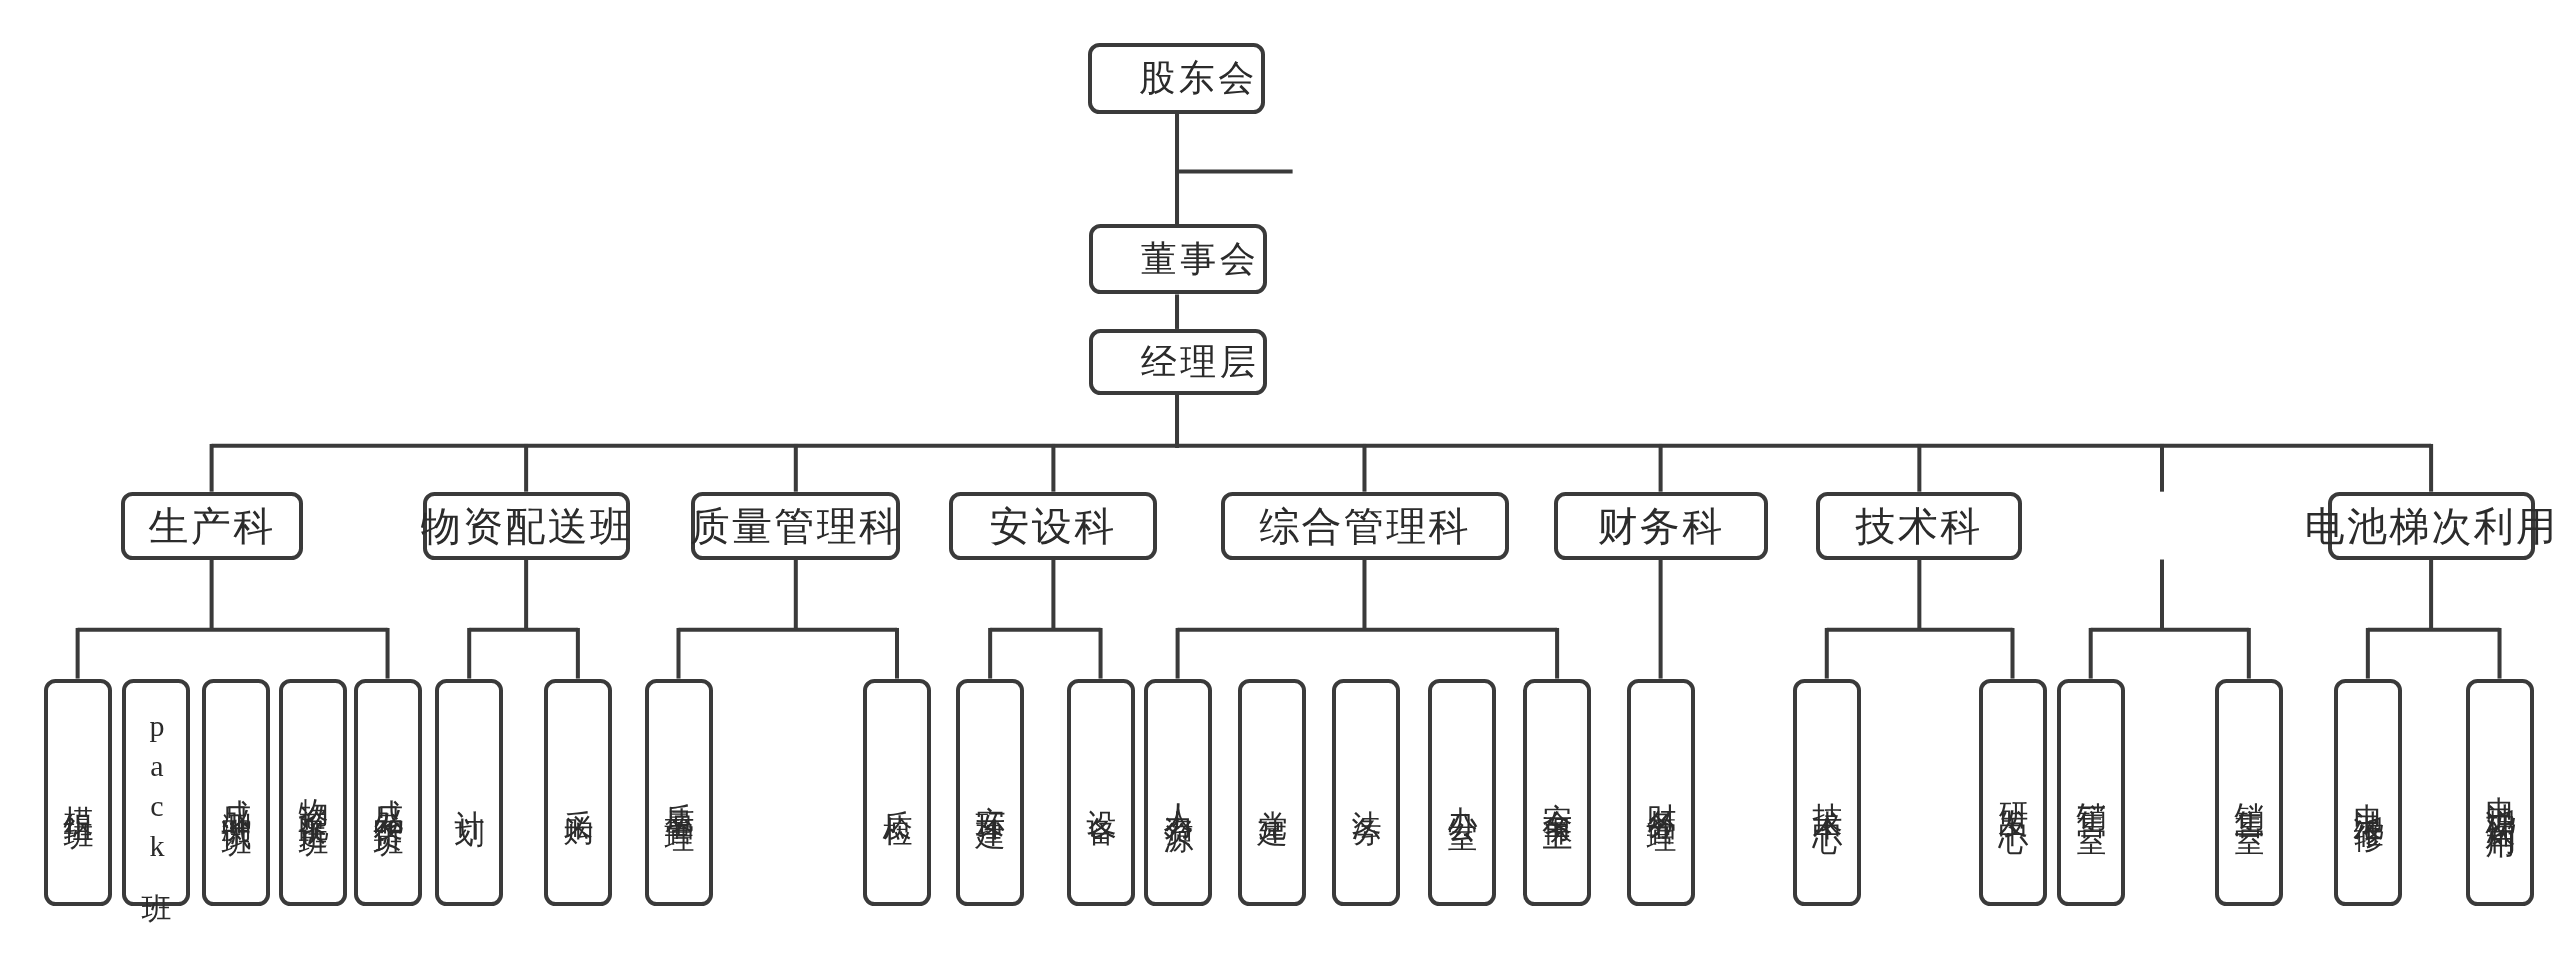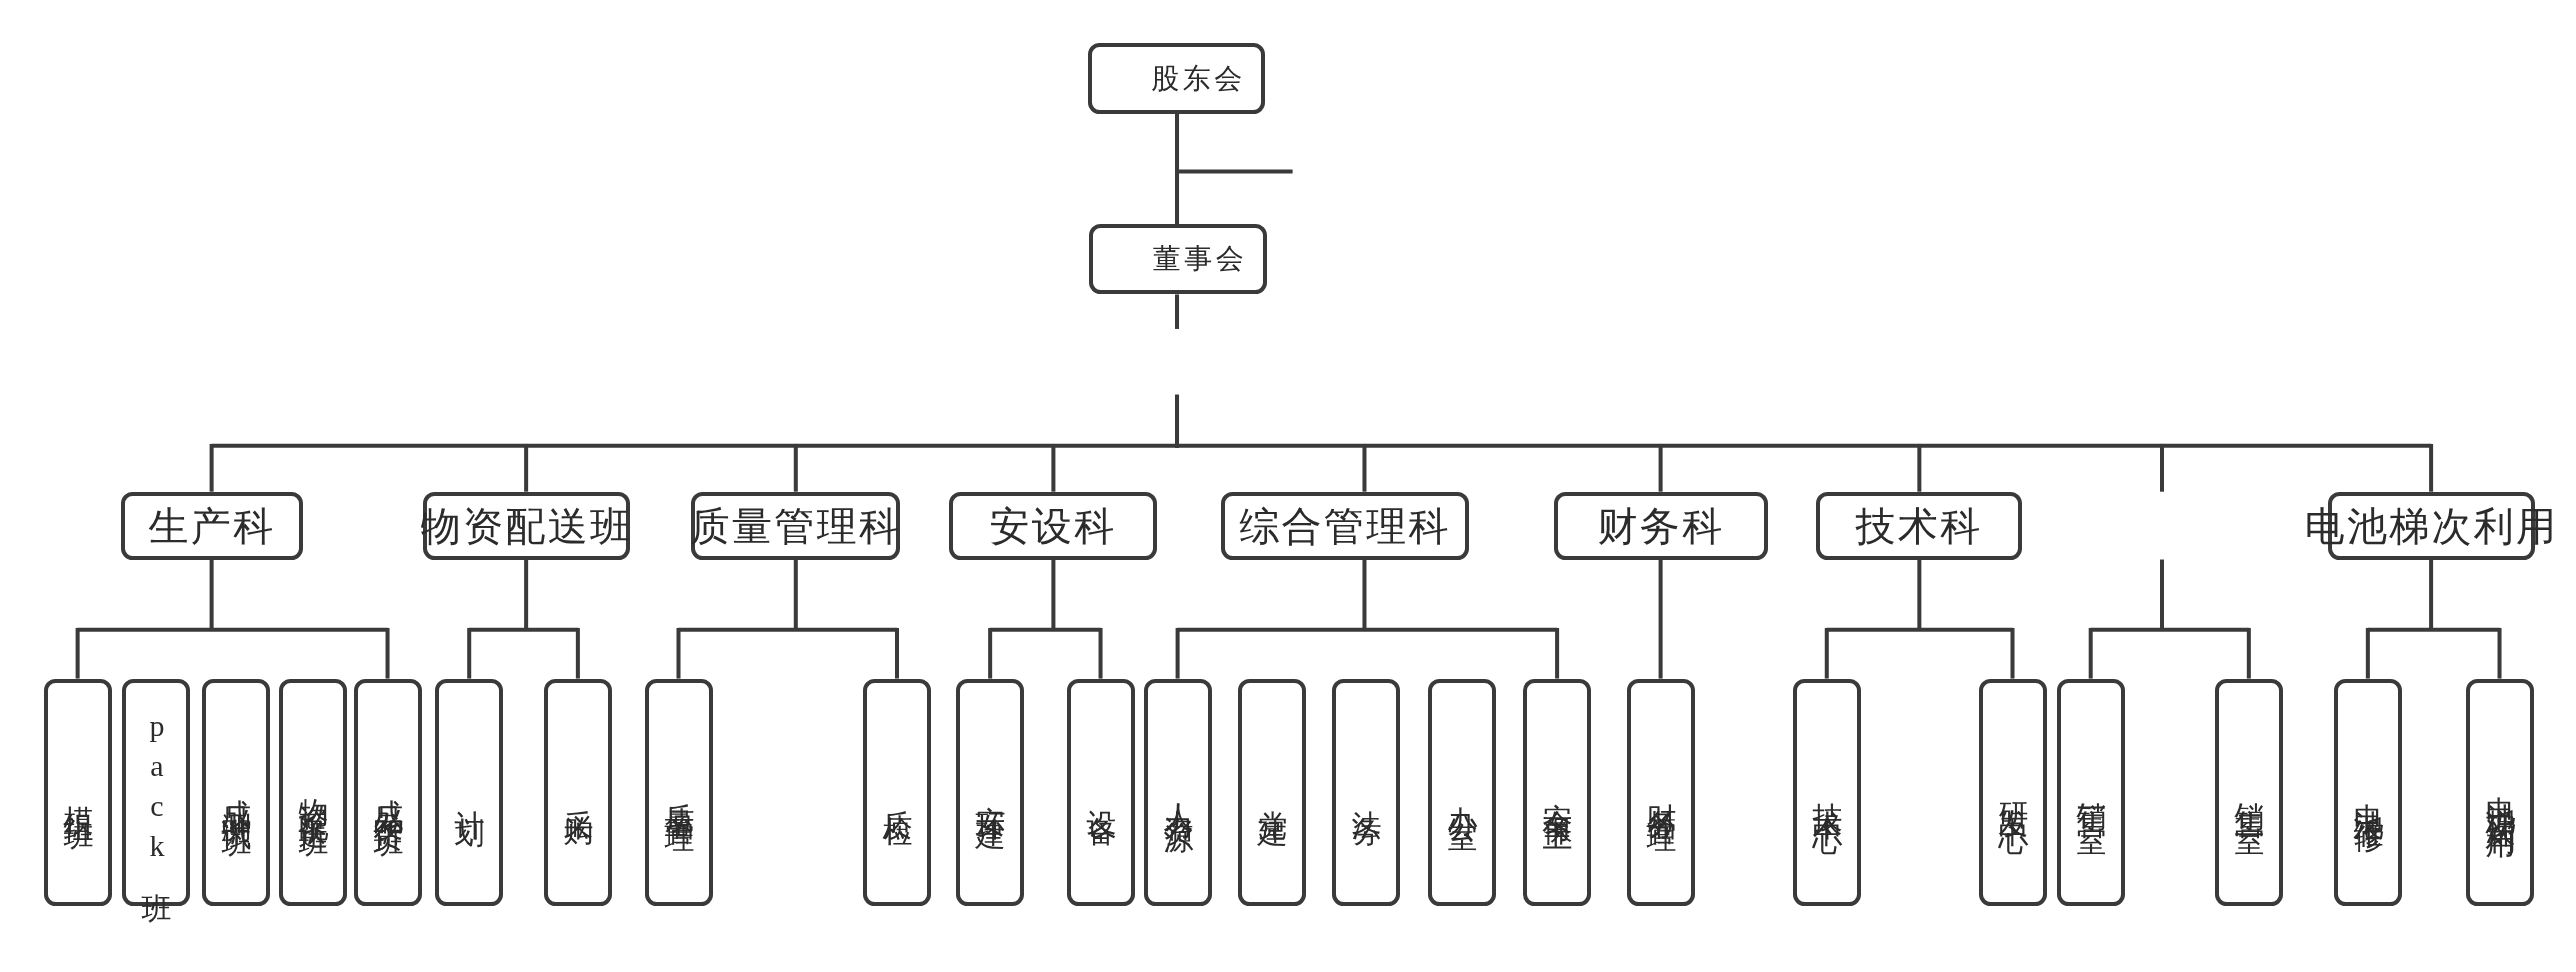--- a/index.html
+++ b/index.html
@@ -23,21 +23,21 @@
     position:absolute;
     box-sizing:border-box;
     background:var(--bg);
     border:4px solid var(--line);
     border-radius:11.5px;
     display:flex;align-items:center;justify-content:center;
     text-align:center;
     z-index:2;
   }
   .node .lbl{display:block;white-space:nowrap;}
-  .h1 .lbl{font-size:28px;letter-spacing:3.5px;margin-left:44px;}     
+  .h1 .lbl{font-size:36px;letter-spacing:3.5px;margin-left:44px;}     
   .h2 .lbl{font-size:40px;letter-spacing:2.3px;}     
   .v .lbl{
     writing-mode:vertical-rl;
     text-orientation:upright;
     font-size:30px;
     letter-spacing:7px;
     white-space:nowrap;
   }
 </style>
 </head>
@@ -111,34 +111,37 @@
       <line x1="4347" y1="1092" x2="4347" y2="1180"></line>
     </g>
   </svg>
 
   <div class="node h1" style="left:1088px;top:43px;width:177px;height:71px">
     <span class="lbl">股东会</span>
   </div>
   <div class="node h1" style="left:1089px;top:224px;width:178px;height:70px">
     <span class="lbl">董事会</span>
   </div>
+  <div class="node h1" style="left:1089px;top:329px;width:178px;height:66px">
+    <span class="lbl">经理层</span>
+  </div>
 
   <div class="node h2" style="left:121px;top:492px;width:182px;height:68px">
     <span class="lbl">生产科</span>
   </div>
   <div class="node h2" style="left:423px;top:492px;width:207px;height:68px">
     <span class="lbl">物资配送班</span>
   </div>
   <div class="node h2" style="left:691px;top:492px;width:209px;height:68px">
     <span class="lbl">质量管理科</span>
   </div>
   <div class="node h2" style="left:949px;top:492px;width:208px;height:68px">
     <span class="lbl">安设科</span>
   </div>
-  <div class="node h2" style="left:1221px;top:492px;width:248px;height:68px">
+  <div class="node h2" style="left:1221px;top:492px;width:288px;height:68px">
     <span class="lbl">综合管理科</span>
   </div>
   <div class="node h2" style="left:1816px;top:492px;width:206px;height:68px">
     <span class="lbl">技术科</span>
   </div>
   <div class="node h2" style="left:1554px;top:492px;width:214px;height:68px">
     <span class="lbl">财务科</span>
   </div>
   <div class="node h2" style="left:2328px;top:492px;width:207px;height:68px">
     <span class="lbl">电池梯次利用</span>

